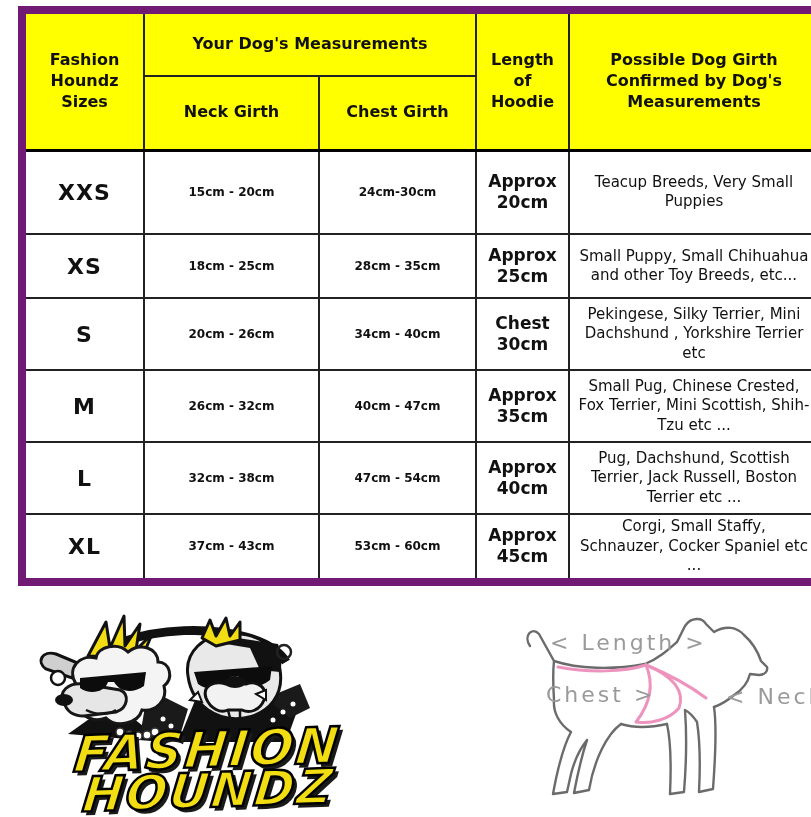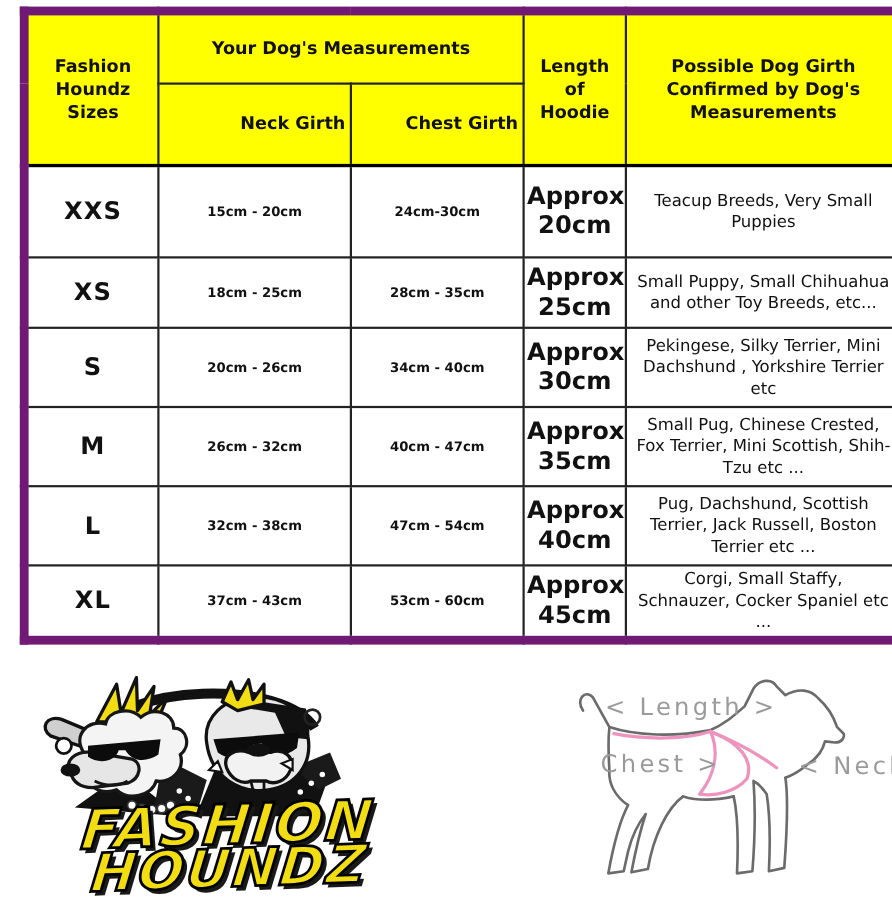--- a/index.html
+++ b/index.html
@@ -28,24 +28,24 @@
   }
   .size-table thead th {
     background:#ffff00;
     font-weight:bold;
     font-size:16px;
     line-height:1.3;
     padding:2px 4px;
   }
   .size-table thead { border-bottom:3px solid #000; }
   th.measurements-header { font-size:17px; }
-  th.girth-header { font-size:17px;text-align:right; }
+  th.girth-header { font-size:17px; }
   td.cell-size { font-weight:bold; font-size:22px; letter-spacing:1px; }
   td.cell-neck, td.cell-chest { font-weight:bold; font-size:12px; }
-  td.cell-length { font-weight:bold; font-size:22px; line-height:1.25; padding:0 2px; }
+  td.cell-length { font-weight:bold; font-size:17px; line-height:1.25; padding:0 2px; }
   td.cell-breeds { font-weight:normal; font-size:15px; line-height:1.3; padding:2px 8px; }
 
   
   .logo {
     position:absolute; left:8px; top:612px;
     width:430px; height:202px;
   }
   .logo-art { position:absolute; left:20px; top:2px; }
   .logo-wordmark {
     position:absolute; left:0; top:118px; width:400px;
@@ -113,21 +113,21 @@
         <td class="cell-size">XS</td>
         <td class="cell-neck">18cm - 25cm</td>
         <td class="cell-chest">28cm - 35cm</td>
         <td class="cell-length">Approx 25cm</td>
         <td class="cell-breeds">Small Puppy, Small Chihuahua and other Toy Breeds, etc...</td>
       </tr>
       <tr style="height:72px">
         <td class="cell-size">S</td>
         <td class="cell-neck">20cm - 26cm</td>
         <td class="cell-chest">34cm - 40cm</td>
-        <td class="cell-length">Approx 30cm</td>
+        <td class="cell-length">Chest 30cm</td>
         <td class="cell-breeds">Pekingese, Silky Terrier, Mini Dachshund , Yorkshire Terrier etc</td>
       </tr>
       <tr style="height:72px">
         <td class="cell-size">M</td>
         <td class="cell-neck">26cm - 32cm</td>
         <td class="cell-chest">40cm - 47cm</td>
         <td class="cell-length">Approx 35cm</td>
         <td class="cell-breeds">Small Pug, Chinese Crested, Fox Terrier, Mini Scottish, Shih-Tzu etc ...</td>
       </tr>
       <tr style="height:72px">

